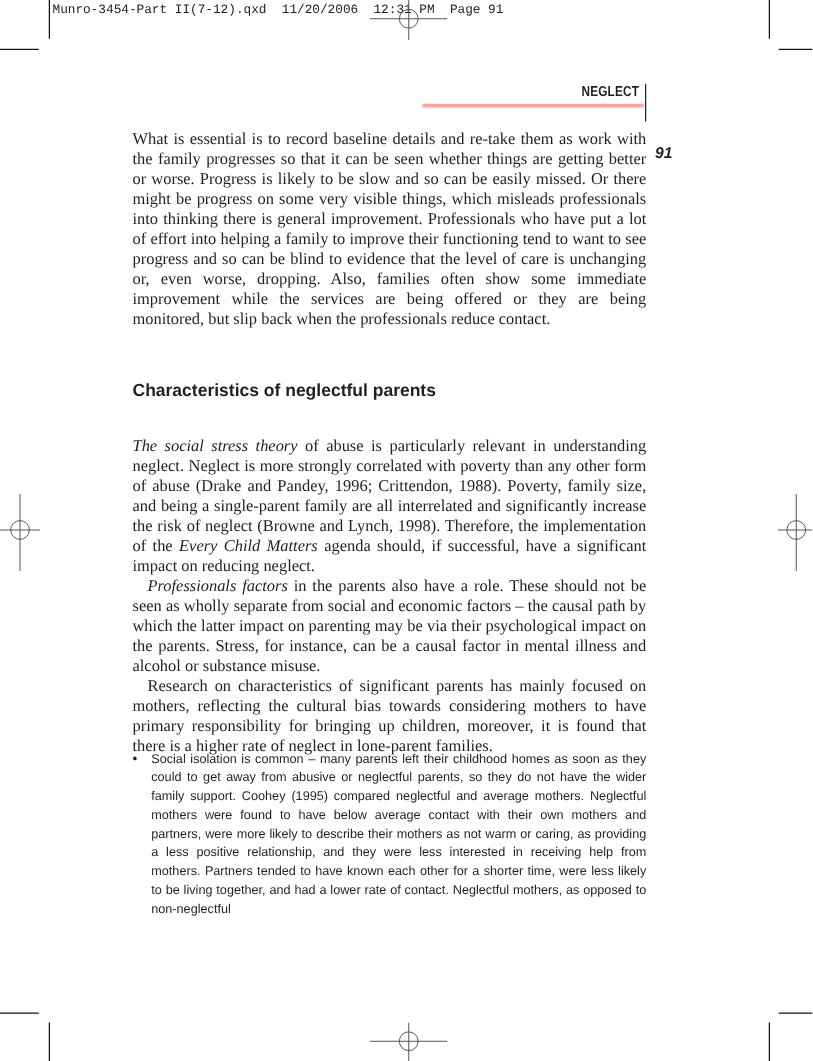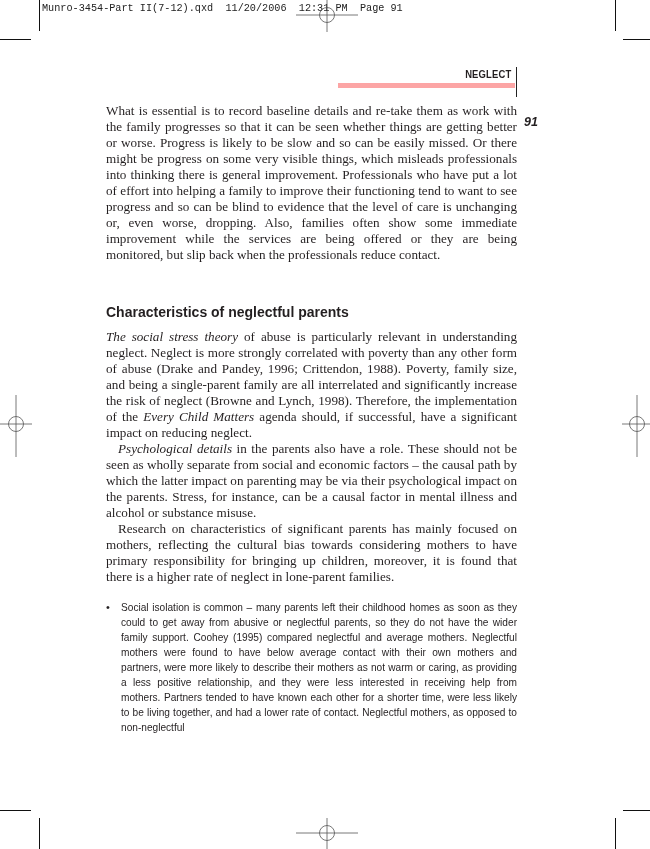--- a/index.html
+++ b/index.html
@@ -1,20 +1,20 @@
 <!DOCTYPE html>
 <html><head>
   <meta charset="utf-8">
   <style>
     html, body { margin: 0; padding: 0; background: #ffffff; }
     body { width: 650px; height: 849px; position: relative; overflow: hidden; color: #231f20; }
     .slug { position: absolute; left: 42px; top: 3px; font-family: "Liberation Mono", monospace; font-size: 10.2px; color: #222; white-space: pre; letter-spacing: 0px; text-align: right; }
     .crop { position: absolute; background: #111; }
     .reg { position: absolute; }
-    .running-head { position: absolute; left: 338px; top: 67px; width: 177px; height: 16px; border-bottom: 5px solid #fca5a5; }
+    .running-head { position: absolute; left: 338px; top: 67px; width: 177px; height: 16px; border-bottom: 3px solid #fca5a5; }
     .rh-title { position: absolute; right: 4px; top: 1px; font-family: "Liberation Sans", sans-serif; font-weight: bold; font-size: 11.5px; letter-spacing: 0.2px; transform: scaleX(0.82); transform-origin: right center; }
     .rh-rule { position: absolute; left: 516px; top: 67px; width: 1px; height: 30px; background: #222; }
     .rh-page { position: absolute; left: 524px; top: 67px; font-family: "Liberation Sans", sans-serif; font-weight: bold; font-style: italic; font-size: 12.5px; margin-top: 48px; }
     .body-text { position: absolute; left: 106px; width: 411px; font-family: "Liberation Serif", serif; font-size: 13.15px; line-height: 16px; text-align: justify; color: #231f20; }
     .body-text p { margin: 0; }
     .indent { text-indent: 12px; }
     .h2 { position: absolute; left: 106px; top: 304px; font-family: "Liberation Sans", sans-serif; font-weight: bold; font-size: 14px; color: #231f20; }
     .bullet-block { position: absolute; left: 106px; top: 600px; width: 411px; font-family: "Liberation Sans", sans-serif; font-size: 10.15px; line-height: 15px; color: #231f20; }
     .bullet-dot { position: absolute; left: 0; top: 0; font-size: 11px; }
     .bullet-text { margin-left: 15px; text-align: justify; }
@@ -59,23 +59,23 @@
 </div>
 <div class="rh-rule"></div>
 <span class="rh-page">91</span>
 
 <div class="body-text" style="top:103px;">
   <p>What is essential is to record baseline details and re-take them as work with the family progresses so that it can be seen whether things are getting better or worse. Progress is likely to be slow and so can be easily missed. Or there might be progress on some very visible things, which misleads professionals into thinking there is general improvement. Professionals who have put a lot of effort into helping a family to improve their functioning tend to want to see progress and so can be blind to evidence that the level of care is unchanging or, even worse, dropping. Also, families often show some immediate improvement while the services are being offered or they are being monitored, but slip back when the professionals reduce contact.</p>
 </div>
 
 <div class="h2">Characteristics of neglectful parents</div>
 
-<div class="body-text" style="top:329px;">
+<div class="body-text" style="top:349px;">
   <p><em>The social stress theory</em><span> of abuse is particularly relevant in understanding neglect. Neglect is more strongly correlated with poverty than any other form of abuse (Drake and Pandey, 1996; Crittendon, 1988). Poverty, family size, and being a single-parent family are all interrelated and significantly increase the risk of neglect (Browne and Lynch, 1998). Therefore, the implementation of the </span><em>Every Child Matters</em><span> agenda should, if successful, have a significant impact on reducing neglect.</span></p>
-  <p class="indent"><em>Psychological details</em><span> in the parents also have a role. These should not be seen as wholly separate from social and economic factors – the causal path by which the latter impact on parenting may be via their psychological impact on the parents. Stress, for instance, can be a causal factor in mental illness and alcohol or substance misuse.</span></p>
+  <p class="indent"><em>Professionals factors</em><span> in the parents also have a role. These should not be seen as wholly separate from social and economic factors – the causal path by which the latter impact on parenting may be via their psychological impact on the parents. Stress, for instance, can be a causal factor in mental illness and alcohol or substance misuse.</span></p>
   <p class="indent">Research on characteristics of significant parents has mainly focused on mothers, reflecting the cultural bias towards considering mothers to have primary responsibility for bringing up children, moreover, it is found that there is a higher rate of neglect in lone-parent families.</p>
 </div>
 
 <div class="bullet-block">
   <div style="position:relative;">
     <span class="bullet-dot">•</span>
     <div class="bullet-text">Social isolation is common – many parents left their childhood homes as soon as they could to get away from abusive or neglectful parents, so they do not have the wider family support. Coohey (1995) compared neglectful and average mothers. Neglectful mothers were found to have below average contact with their own mothers and partners, were more likely to describe their mothers as not warm or caring, as providing a less positive relationship, and they were less interested in receiving help from mothers. Partners tended to have known each other for a shorter time, were less likely to be living together, and had a lower rate of contact. Neglectful mothers, as opposed to non-neglectful</div>
   </div>
 </div>
 

